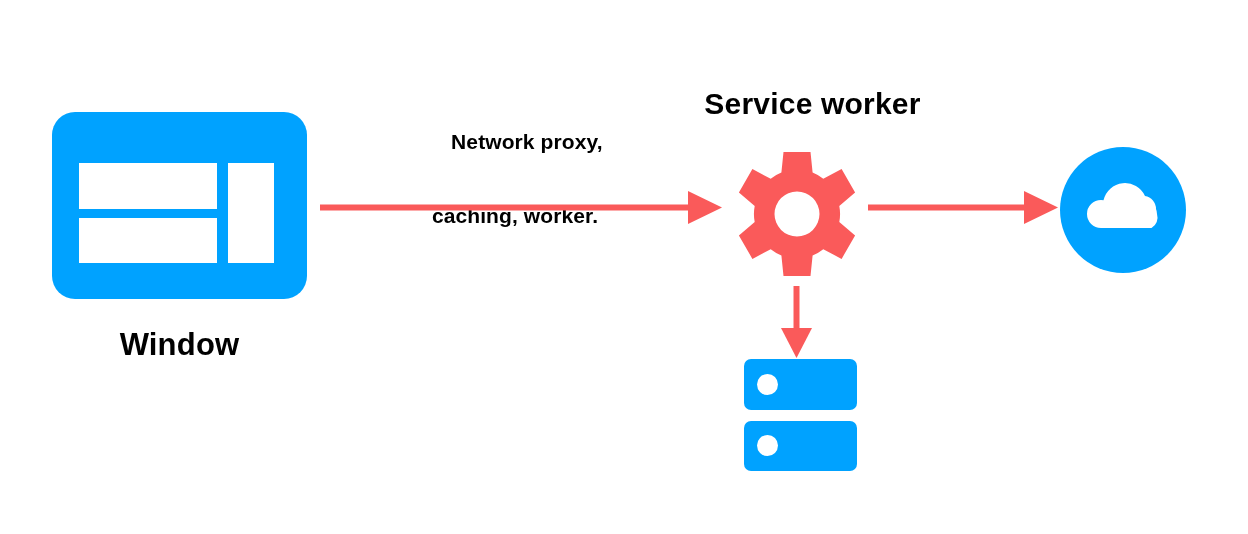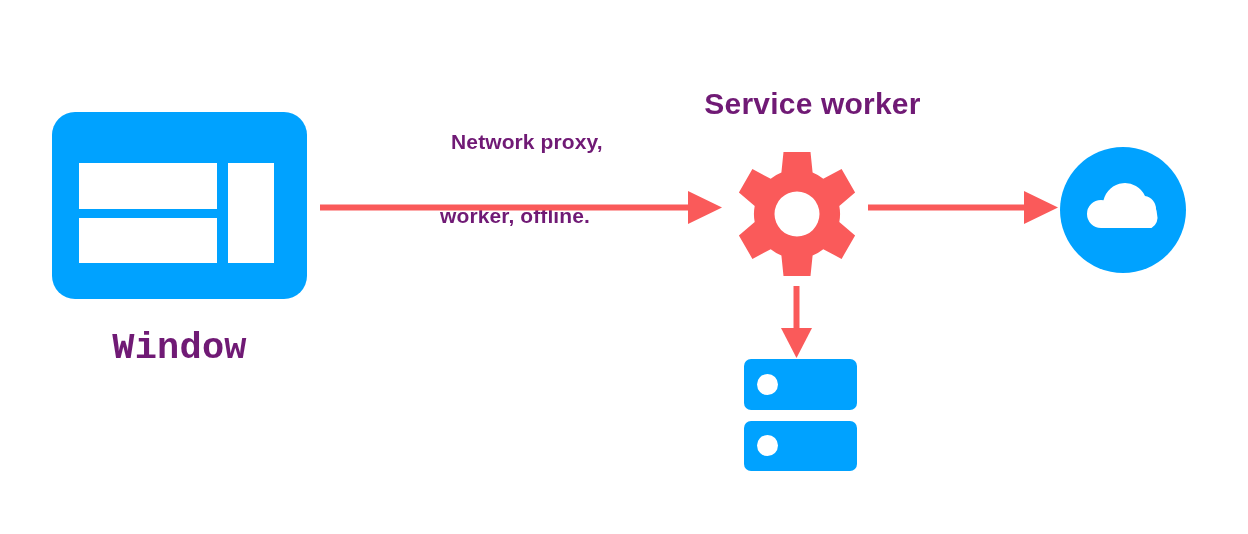--- a/index.html
+++ b/index.html
@@ -46,34 +46,33 @@
     flex: 1 1 auto;
   }
   #window-icon .wi-right {
     flex: 1 1 auto;
     background: #ffffff;
   }
 
   
   .label-bold {
     position: absolute;
-    color: #701a75;
+    color: #000000;
     font-weight: 700;
     font-family: "Liberation Sans", sans-serif;
     white-space: pre;
     line-height: 1.18;
   }
   #window-label {
     left: 52px;
     top: 327px;
     width: 255px;
     text-align: center;
-    font-size: 37px;
+    font-size: 31px;
     letter-spacing: 0.2px;
-    font-family: Liberation Mono, monospace;
   }
   #edge-label {
     left: 370px;
     top: 105px;
     width: 290px;
     text-align: center;
     font-size: 21px;
     letter-spacing: 0.1px;
   }
   #edge-label .l2 { display: block; }
@@ -149,21 +148,21 @@
       <div class="wi-pane"></div>
       <div class="wi-pane"></div>
     </div>
     <div class="wi-right"></div>
   </div>
 
   <div class="label-bold" id="window-label">Window</div>
 
   <div class="label-bold" id="edge-label">
     <span class="l1">Network proxy,</span><br>
-    <span class="l2">worker, offline.</span>
+    <span class="l2">caching, worker.</span>
   </div>
 
   <svg class="arrow-svg" id="arrow-window-sw" viewBox="0 0 404 44">
     <line x1="2" y1="21.5" x2="374" y2="21.5" stroke="#fa5a5a" stroke-width="6"></line>
     <polygon points="370,5 404,21.5 370,38" fill="#fa5a5a"></polygon>
   </svg>
 
   <div class="label-bold" id="sw-title">Service worker</div>
 
   <div class="node" id="gear-icon">

